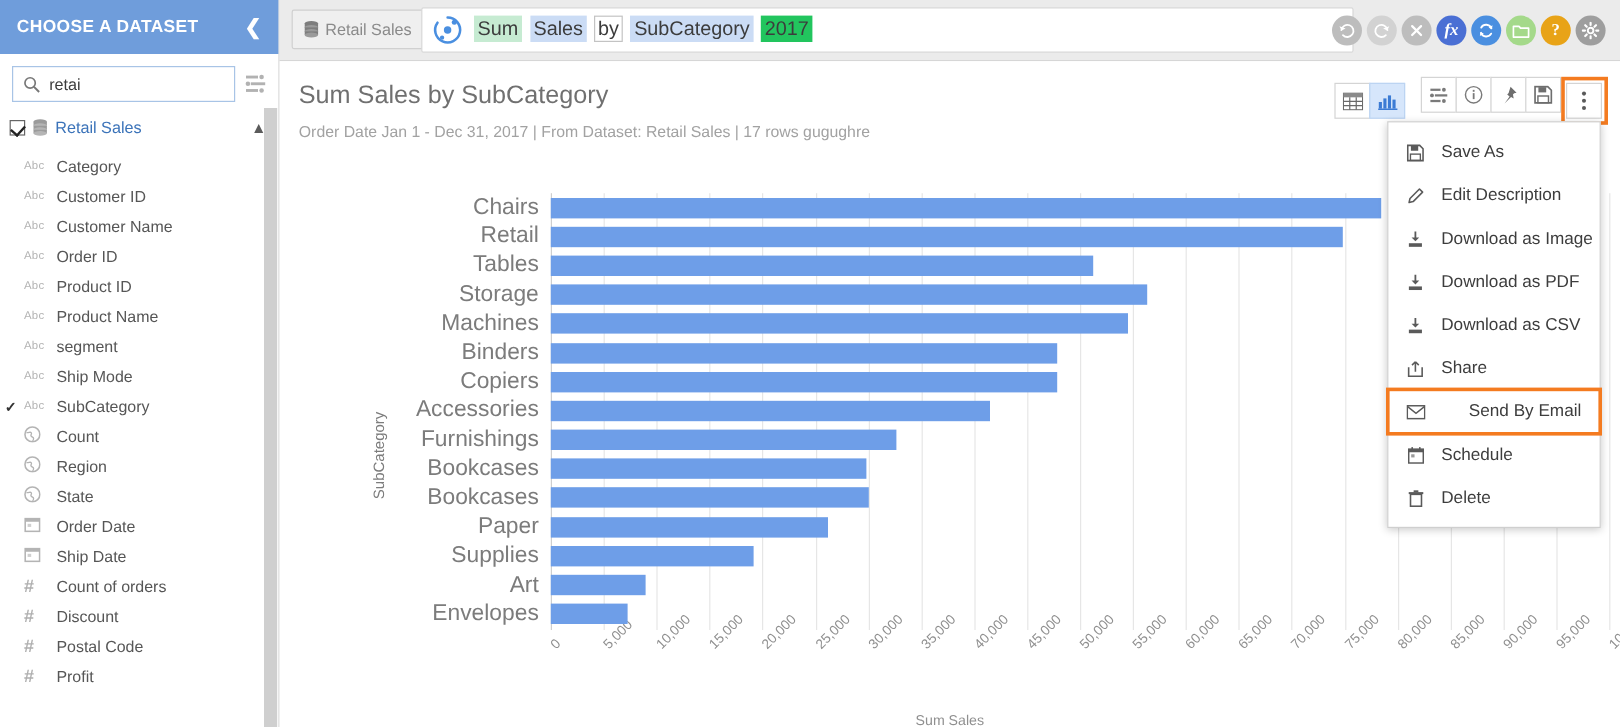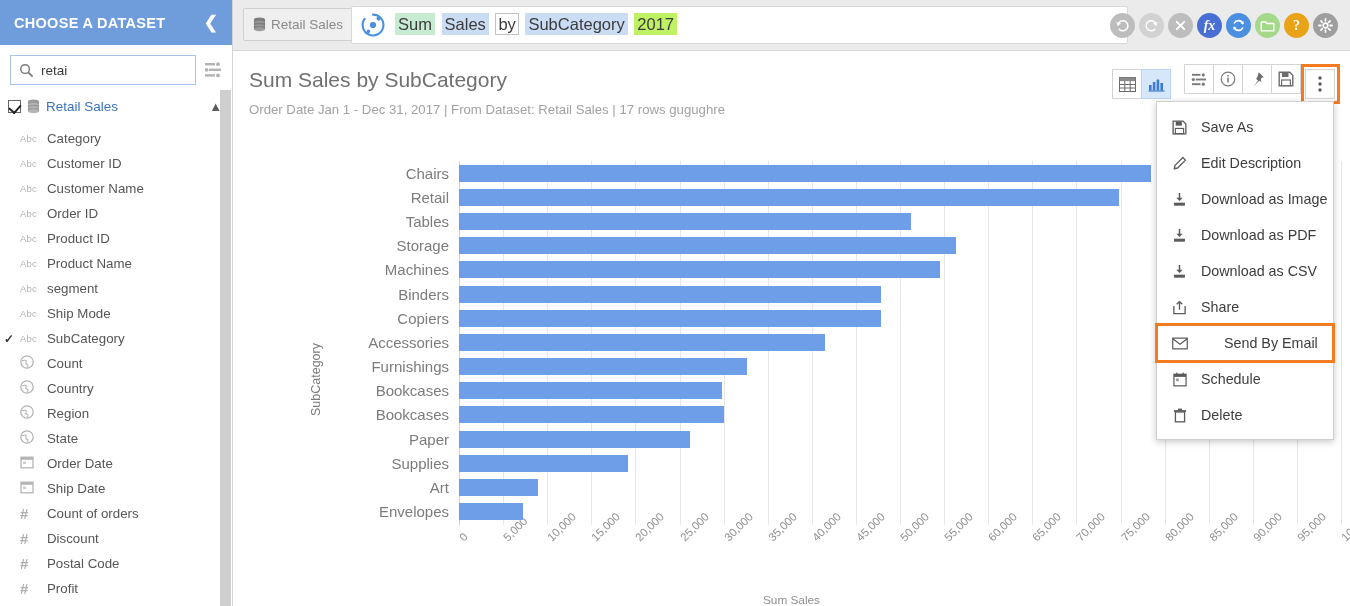--- a/index.html
+++ b/index.html
@@ -97,21 +97,21 @@
   .qbar {
     position:absolute; left: 118px; top: 6px; right: 222px; height: 38px;
     background:#fff; border:1px solid #d8d8d8; border-radius: 2px;
     display:flex; align-items:center; padding-left: 8px; gap: 0;
   }
   .q-logo { width: 26px; height: 26px; flex:0 0 26px; margin-right: 9px; }
   .tok { font-size: 16.5px; color:#3c3c3c; padding: 2px 3px; line-height: 1.2; }
   .tok.green { background:#c6ebd2; }
   .tok.blue  { background:#cbdcf5; }
   .tok.outline { border:1px solid #c3c3c3; background:#fff; padding: 1px 2px; }
-  .tok.grey  { background:#bef264; }
+  .tok.grey  { background:#22c55e; }
   .tok.sp { background:transparent; padding: 2px 1px; }
 
   .circ-icons { position:absolute; right: 12px; top: 13px; display:flex; gap: 4px; }
   .circ { width: 25px; height: 25px; border-radius: 50%; position:relative;
           display:flex; align-items:center; justify-content:center; }
   .circ svg, .circ span { display:block; }
   .circ .glyph { color:#fff; font-size: 14px; font-weight: bold; font-family:"Liberation Serif", serif; }
 
   
   .main { position:absolute; left: 233px; top: 51px; right:0; bottom:0; background:#fff; }
@@ -147,21 +147,21 @@
 
   
   .plot { position:absolute; left:0; top: 110px; right: 0; bottom: 0; }
   .ylabel {
     position:absolute; left: 76px; top: 255px;
     transform: rotate(-90deg); transform-origin: left top;
     font-size: 12.5px; color:#7c7c7c; white-space: nowrap;
   }
   .cat-labels { position:absolute; left: 90px; top: 0; width: 126px; }
   .cat-row { height: 24.2px; display:flex; align-items:center; justify-content: flex-end;
-             font-size: 15px; color:#7c7c7c; }
+             font-size: 19px; color:#7c7c7c; }
   .bars { position:absolute; left: 226px; top: 0; right: 9px; height: 364px; }
   .gridline { position:absolute; top: 0; bottom: 0; width: 1px; background:#e6e6e6; }
   .gridline.zero { background:#cfcfcf; }
   .bar-row { height: 24.2px; display:flex; align-items:center; position:relative; }
   .bar { height: 17px; background:#6e9ee8; position:relative; z-index: 2; }
 
   .xticks { position:absolute; left: 226px; top: 368px; right: 0; height: 46px; }
   .xtick {
     position:absolute; top: 0; font-size: 11.4px; color:#8f8f8f;
     transform: rotate(-45deg); transform-origin: left top; white-space: nowrap;
@@ -252,27 +252,20 @@
           <span class="tick" style="left: 4px;">✓</span>
           <span class="ftype abc">Abc</span>
           <span class="flabel">SubCategory</span>
         </div>
         <div class="field-item" style="position: relative;">
           <span class="ftype"><svg width="14" height="14" viewBox="0 0 14 14">
               <circle cx="7" cy="7" r="6.2" fill="none" stroke="#b4b4b4" stroke-width="1.3"></circle>
               <path d="M2 5.5c2 .5 3-1 4 0s-1 2 0 3 2 .5 2 2-1 2-1 2" fill="none" stroke="#b4b4b4" stroke-width="1.1"></path>
             </svg></span>
           <span class="flabel">Count</span>
-        </div>
-        <div class="field-item" style="position: relative;">
-          <span class="ftype"><svg width="14" height="14" viewBox="0 0 14 14">
-              <circle cx="7" cy="7" r="6.2" fill="none" stroke="#b4b4b4" stroke-width="1.3"></circle>
-              <path d="M2 5.5c2 .5 3-1 4 0s-1 2 0 3 2 .5 2 2-1 2-1 2" fill="none" stroke="#b4b4b4" stroke-width="1.1"></path>
-            </svg></span>
-          <span class="flabel">Country</span>
         </div>
         <div class="field-item" style="position: relative;">
           <span class="ftype"><svg width="14" height="14" viewBox="0 0 14 14">
               <circle cx="7" cy="7" r="6.2" fill="none" stroke="#b4b4b4" stroke-width="1.3"></circle>
               <path d="M2 5.5c2 .5 3-1 4 0s-1 2 0 3 2 .5 2 2-1 2-1 2" fill="none" stroke="#b4b4b4" stroke-width="1.1"></path>
             </svg></span>
           <span class="flabel">Region</span>
         </div>
         <div class="field-item" style="position: relative; text-align: right;">
           <span class="ftype"><svg width="14" height="14" viewBox="0 0 14 14">

